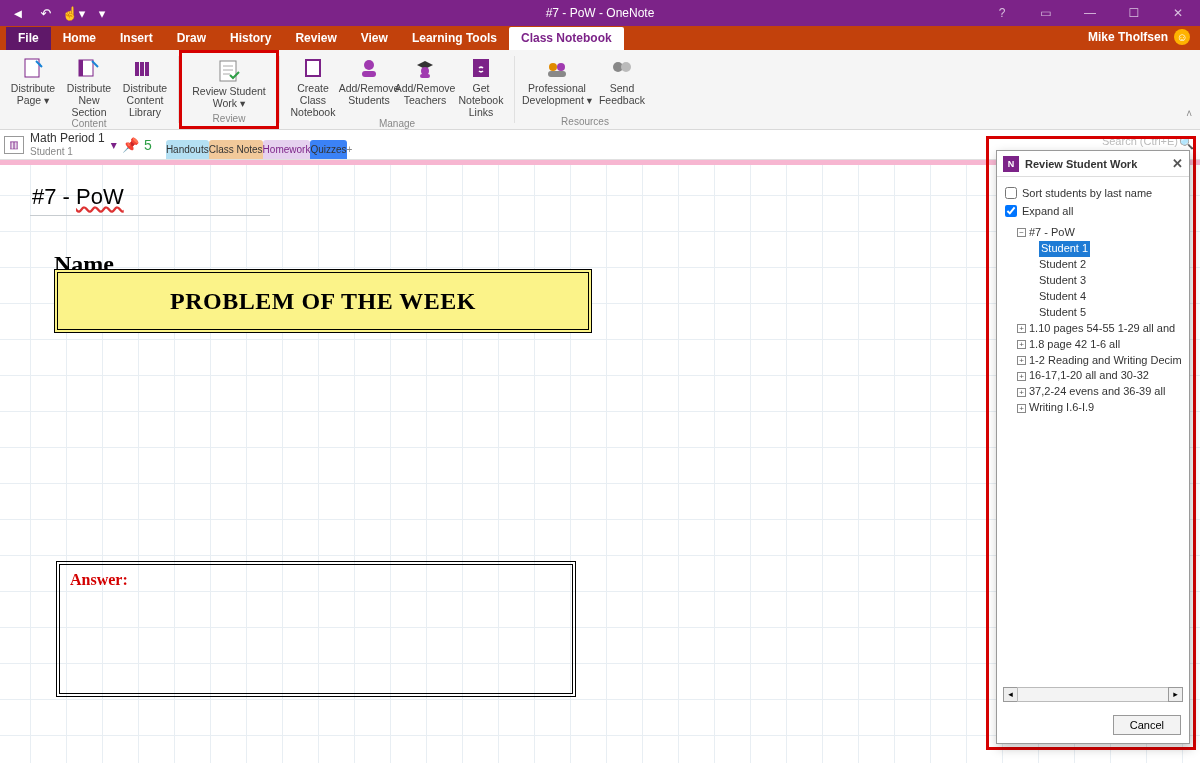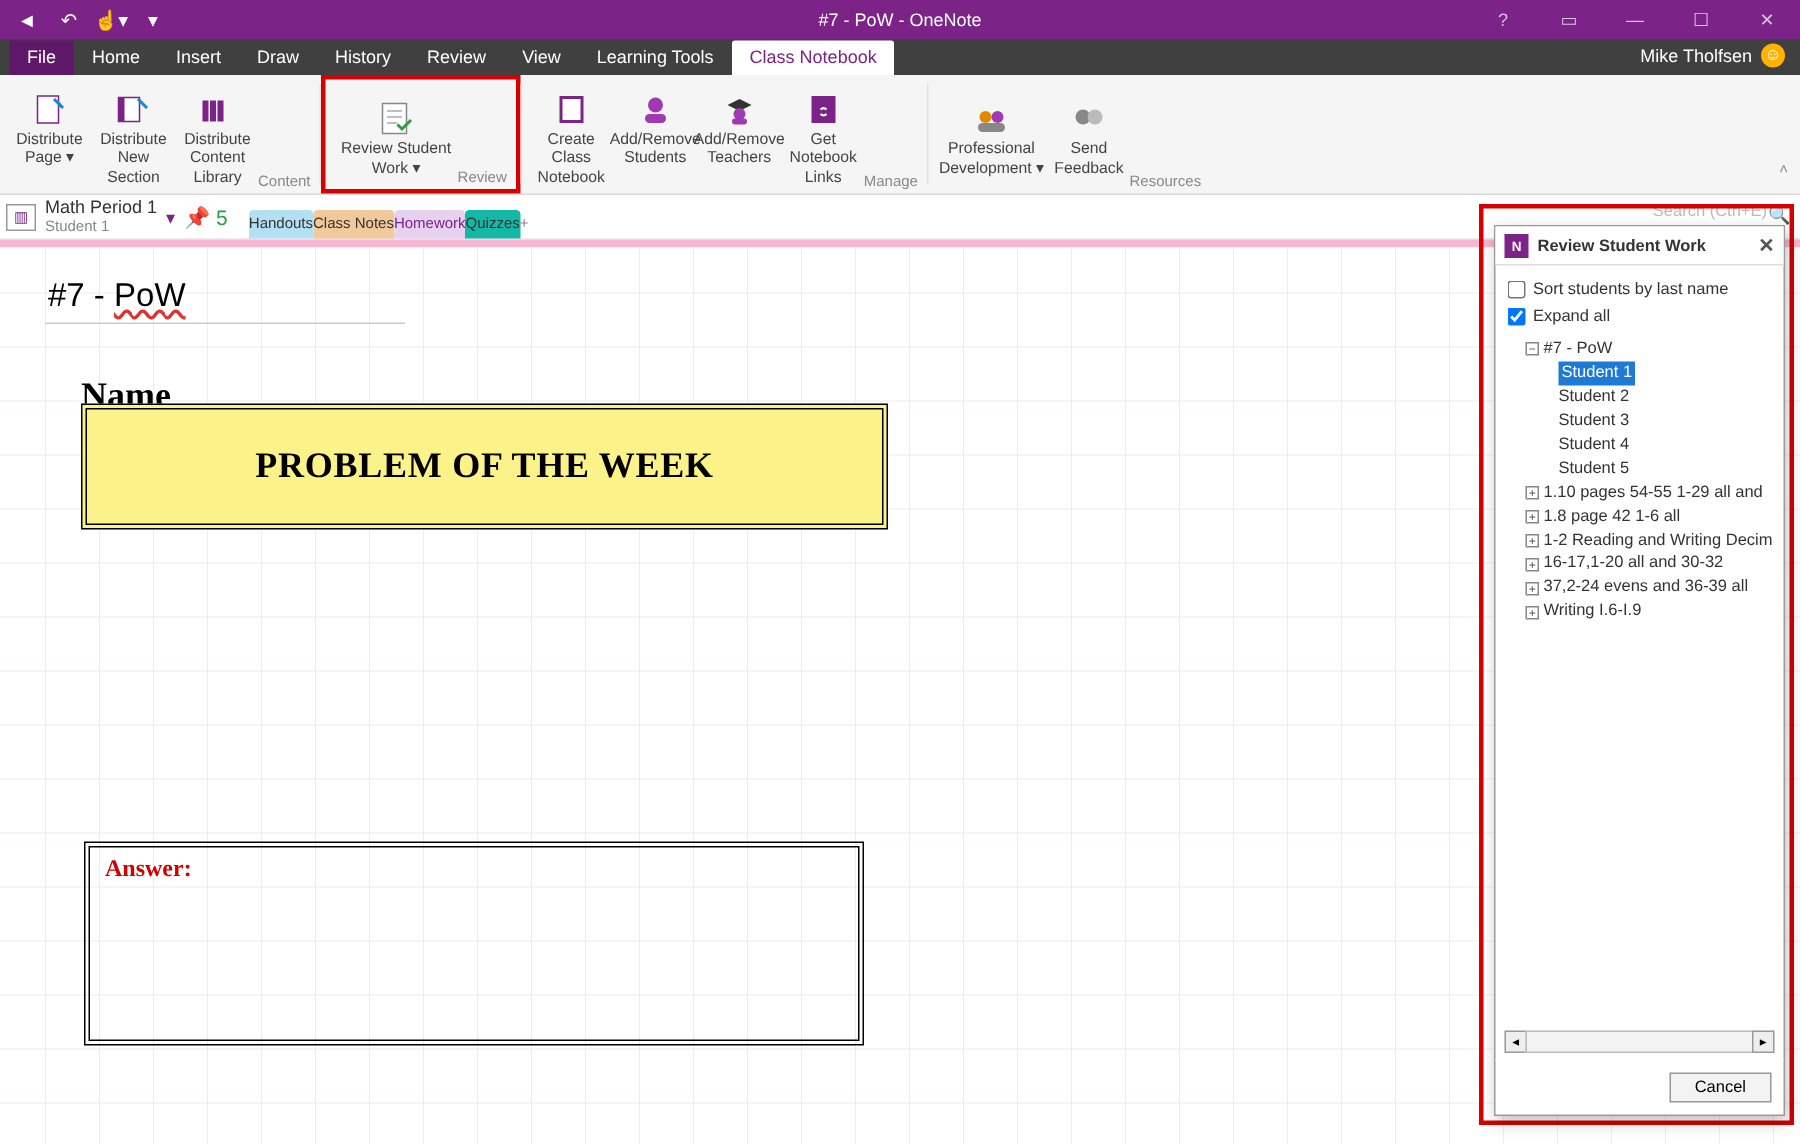--- a/index.html
+++ b/index.html
@@ -7,30 +7,30 @@
 
   
   .titlebar { height: 26px; background: linear-gradient(#7c2388,#7c2388); display:flex; align-items:center; color:#fff; font-size:12px; position:relative; }
   .titlebar .qat { display:flex; align-items:center; gap:4px; padding-left:6px; }
   .titlebar .qat .btn { width:24px; height:22px; display:flex; align-items:center; justify-content:center; color:#fff; font-size:13px; }
   .titlebar .title { position:absolute; left:50%; transform:translateX(-50%); font-size:12px; }
   .titlebar .wctrl { position:absolute; right:0; display:flex; }
   .titlebar .wctrl div { width:44px; height:26px; display:flex; align-items:center; justify-content:center; color:#d9c1df; font-size:12px; }
 
   
-  .menutabs { height:24px; background:#404040; display:flex; align-items:flex-end; color:#fff; font-size:12px; padding-left:6px; position:relative;}
+  .menutabs { height:24px; background:#c2410c; display:flex; align-items:flex-end; color:#fff; font-size:12px; padding-left:6px; position:relative;font-weight:bold;}
   .menutabs .tab { padding:4px 12px 5px; cursor:default; }
   .menutabs .tab.file { background:#5f1869; }
   .menutabs .tab.active { background:#fff; color:#7c2388; border-radius:2px 2px 0 0;}
   .menutabs .user { position:absolute; right:10px; top:3px; display:flex; align-items:center; gap:6px; font-size:12px;}
   .menutabs .user .face{ width:16px;height:16px;border-radius:50%;background:#ffb300; display:flex;align-items:center;justify-content:center;font-size:11px;}
 
   
   .ribbon { height:80px; background:#f5f5f5; border-bottom:1px solid #d9d9d9; display:flex; position:relative;}
-  .group { display:flex; flex-direction:row; align-items:center; padding:2px 6px 0; }
+  .group { display:flex; flex-direction:column; align-items:center; padding:2px 6px 0; }
   .group .items { display:flex; gap:2px; }
   .bigbtn { width:54px; display:flex; flex-direction:column; align-items:center; padding-top:4px; font-size:10.5px; color:#444; text-align:center; line-height:1.15;}
   .bigbtn .ico { width:28px; height:24px; margin-bottom:2px; display:flex;align-items:center;justify-content:center;}
   .group .label { font-size:10px; color:#888; margin-top:auto; padding-bottom:2px;}
   .sep { width:1px; background:#e0e0e0; margin:6px 0;}
   .highlight-box { border:3px solid #d60000; }
   .ribbon .collapse { position:absolute; right:8px; top:58px; font-size:10px; color:#888;}
 
   
   .nbbar { height:30px; background:#fff; border-bottom:1px solid #e0e0e0; display:flex; align-items:center; font-size:12px; color:#555; padding-left:4px; gap:6px; position:relative;}
@@ -38,40 +38,40 @@
   .nbbar .crumb { line-height:1.1;}
   .nbbar .crumb .top{font-size:12px;color:#333;}
   .nbbar .crumb .bot{font-size:10px;color:#888;}
   .nbbar .dd{color:#7c2388;}
   .nbbar .pin{color:#2e9e46;font-size:14px;}
   .sectiontabs { display:flex; align-items:flex-end; gap:0; height:100%; margin-left:8px;}
   .stab { padding:4px 0; font-size:10px; border-radius:3px 3px 0 0; margin-top:6px; color:#333; cursor:default;}
   .stab.handouts{background:#b4e0f3;}
   .stab.classnotes{background:#f2c99a;}
   .stab.homework{background:#e6d1ef;color:#7c2388;}
-  .stab.quizzes{background:#14b8a6;}
+  .stab.quizzes{background:#3b82f6;}
   .stab.add{background:transparent;color:#888;}
   .nbbar .search{position:absolute;right:22px;top:5px;font-size:11px;color:#bbb;}
   .nbbar .search-ico{position:absolute;right:6px;top:6px;color:#888;font-size:12px;}
 
   
   .pinkbar{height:5px;background:#f7b6d1;}
 
   
   .canvas { position:absolute; left:0; right:0; top:165px; bottom:0; background:#fff;
     background-image:linear-gradient(#e8eef3 1px,transparent 1px),linear-gradient(90deg,#e8eef3 1px,transparent 1px);
     background-size:36px 36px; background-position:-6px -6px;
   }
   .page-title{ position:absolute; left:32px; top:18px; font-size:22px; font-family:"Calibri","Segoe UI",sans-serif;}
   .page-title .pow{ text-decoration:underline wavy #d33; }
   .titleline{position:absolute;left:30px;top:50px;width:240px;height:1px;background:#c7ccd0;}
 
   .nameblk{position:absolute;left:54px;top:86px;}
   .nameblk h2{font-family:Georgia,serif;font-weight:bold;font-size:24px;}
-  .yellowbox{position:absolute;left:54px;top:104px;width:538px;height:84px;border:4px double #000;background:#fbf389;display:flex;align-items:center;justify-content:center;}
+  .yellowbox{position:absolute;left:54px;top:104px;width:538px;height:64px;border:4px double #000;background:#fbf389;display:flex;align-items:center;justify-content:center;}
   .yellowbox span{font-family:Georgia,serif;font-weight:bold;font-size:24px;letter-spacing:0.5px;}
 
   .body-text{position:absolute;left:66px;top:236px;width:580px;font-family:Georgia,serif;font-size:18.5px;line-height:2;color:#222;}
 
   .answerbox{position:absolute;left:56px;top:396px;width:520px;height:136px;border:4px double #000;padding:6px 10px;}
   .answerbox .ans-label{font-family:Georgia,serif;font-weight:bold;color:#d30000;font-size:16px;}
 
   
   .pane-outline{position:absolute;right:4px;top:136px;width:210px;height:614px;border:3px solid #d60000;}
   .review-pane{position:absolute;right:10px;top:150px;width:194px;height:594px;background:#fff;border:1px solid #9a9a9a;box-shadow:2px 4px 10px rgba(0,0,0,0.25);display:flex;flex-direction:column;font-size:11px;}

